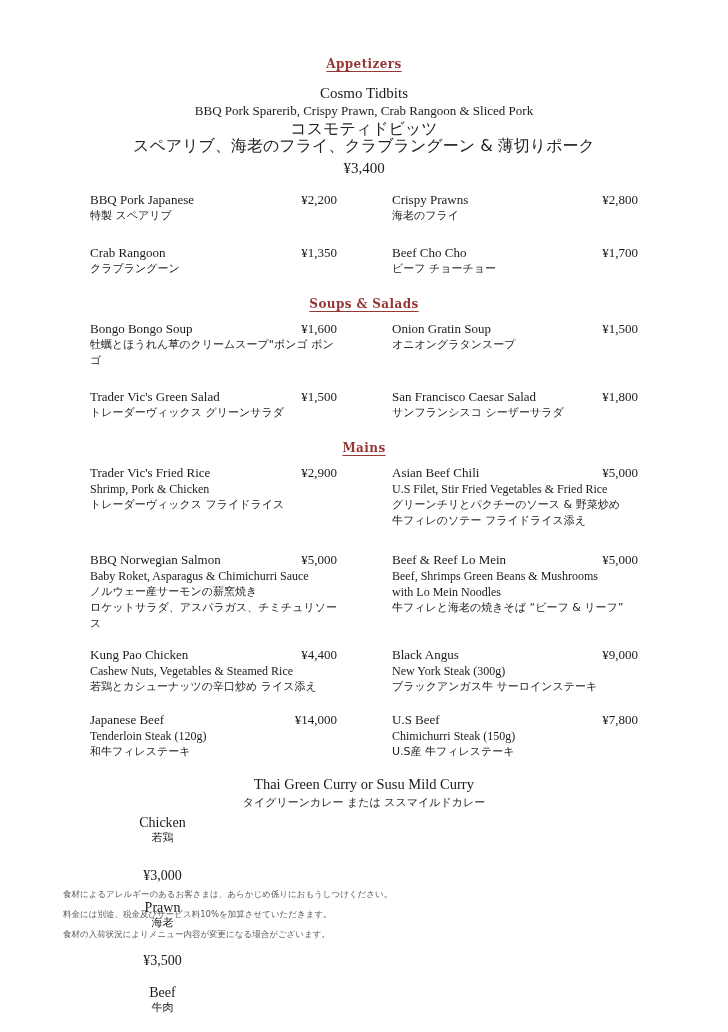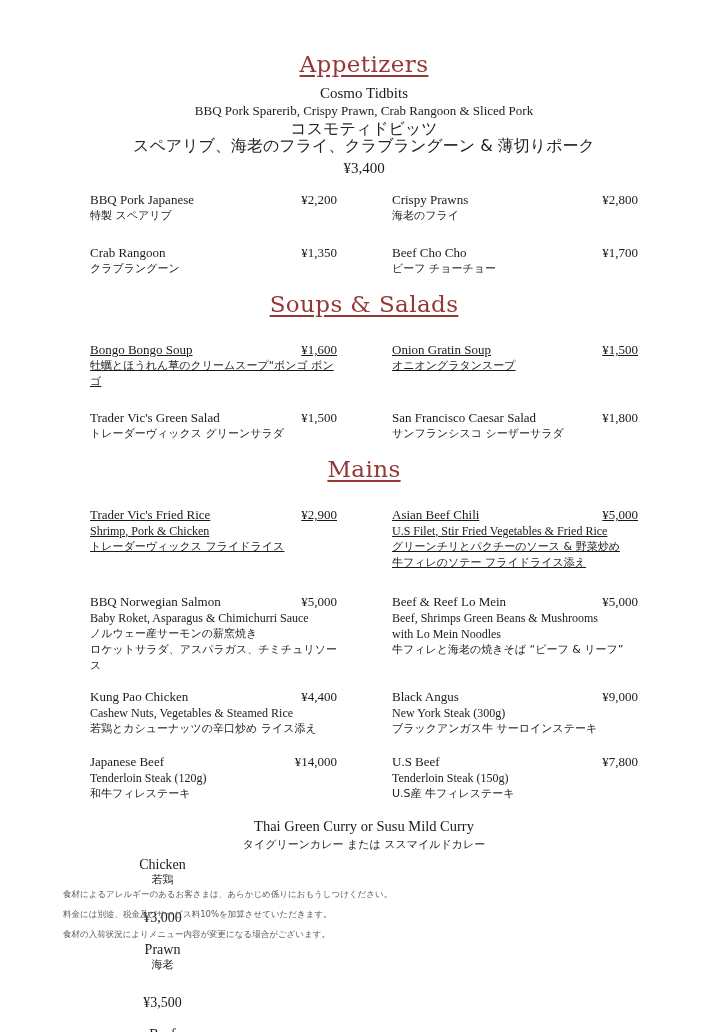--- a/index.html
+++ b/index.html
@@ -8,22 +8,22 @@
     background:#ffffff;
     color:#1a1a1a;
     font-family:"Liberation Serif","DejaVu Serif",serif;
     position:relative;
     overflow:hidden;
   }
   .page { padding:52px 90px 0 90px; }
 
   .sec-title {
     font-family:"DejaVu Serif","Liberation Serif",serif;
-    font-weight:normal;
-    font-size:23px;
+    font-weight:bold;
+    font-size:12px;
     line-height:24px;
     color:#953735;
     text-align:center;
     text-decoration:underline;
     text-underline-offset:3px;
     letter-spacing:0.4px;
   }
   .jp { font-family:"DejaVu Sans","Liberation Sans",sans-serif; }
 
   
@@ -38,21 +38,21 @@
     display:grid;
     grid-template-columns:247px 246px;
     column-gap:55px;
   }
   .head  { display:flex; justify-content:space-between; align-items:baseline;
            font-size:13px; line-height:17px; }
   .line-en { font-size:12px;  line-height:16px; }
   .line-jp { font-size:11px;  line-height:16px; color:#222; }
 
   .mt-sec   { margin-top:15px; }
-  .mt-grid  { margin-top:25px;text-decoration:underline; }
+  .mt-grid  { margin-top:4px; }
 
   
   .curry   { text-align:center; margin-top:15px; }
   .c-title { font-size:14.5px; line-height:18px; }
   .c-sub   { font-size:11px; line-height:16px; margin-top:2px; color:#222; }
   .c-cols  { display:flex; justify-content:center; gap:15px; margin-top:3px;flex-direction:column; }
   .c-col   { width:145px; }
   .c-name  { font-size:14px; line-height:17px; }
   .c-jp    { font-size:11px; line-height:14px; color:#222; }
   .c-price { font-size:14px; line-height:17px; margin-top:22px; }
@@ -221,21 +221,21 @@
           <span>¥14,000</span>
         </div>
         <div class="line-en">Tenderloin Steak (120g)</div>
         <div class="line-jp jp">和牛フィレステーキ</div>
       </div>
       <div class="item">
         <div class="head">
           <span>U.S Beef</span>
           <span>¥7,800</span>
         </div>
-        <div class="line-en">Tenderloin Steak (150g)</div>
+        <div class="line-en">Chimichurri Steak (150g)</div>
         <div class="line-jp jp">U.S産 牛フィレステーキ</div>
       </div>
     </div>
 
     <div class="curry">
       <div class="c-title">Thai Green Curry or Susu Mild Curry</div>
       <div class="c-sub jp">タイグリーンカレー または ススマイルドカレー</div>
       <div class="c-cols">
         <div class="c-col">
           <div class="c-name">Chicken</div>

